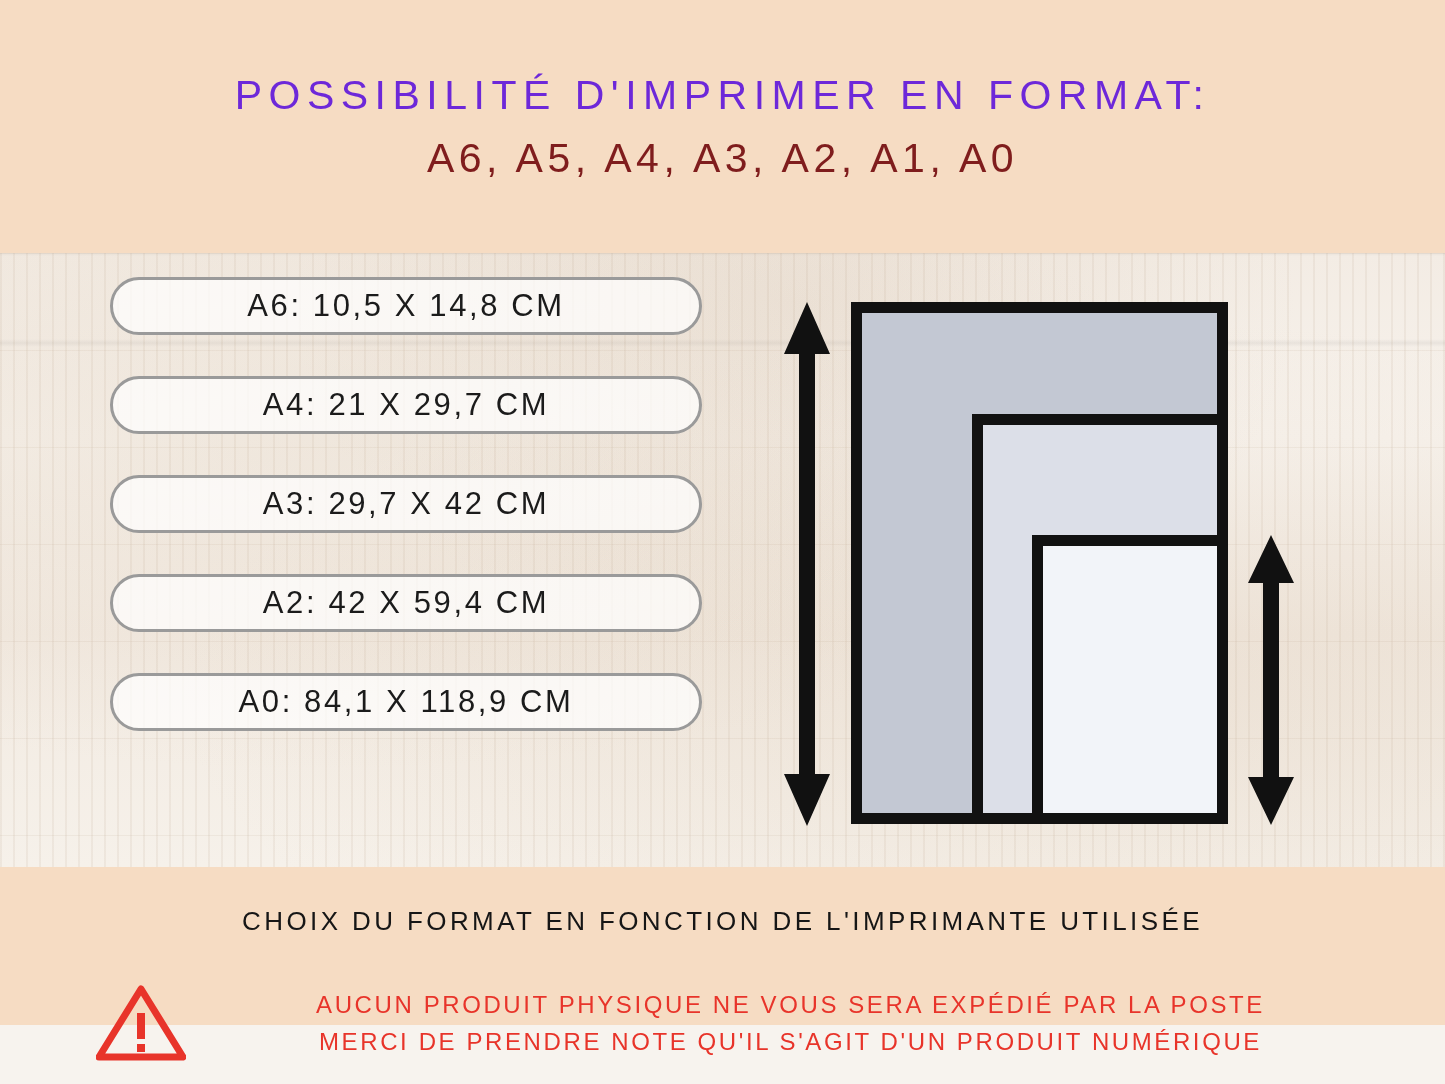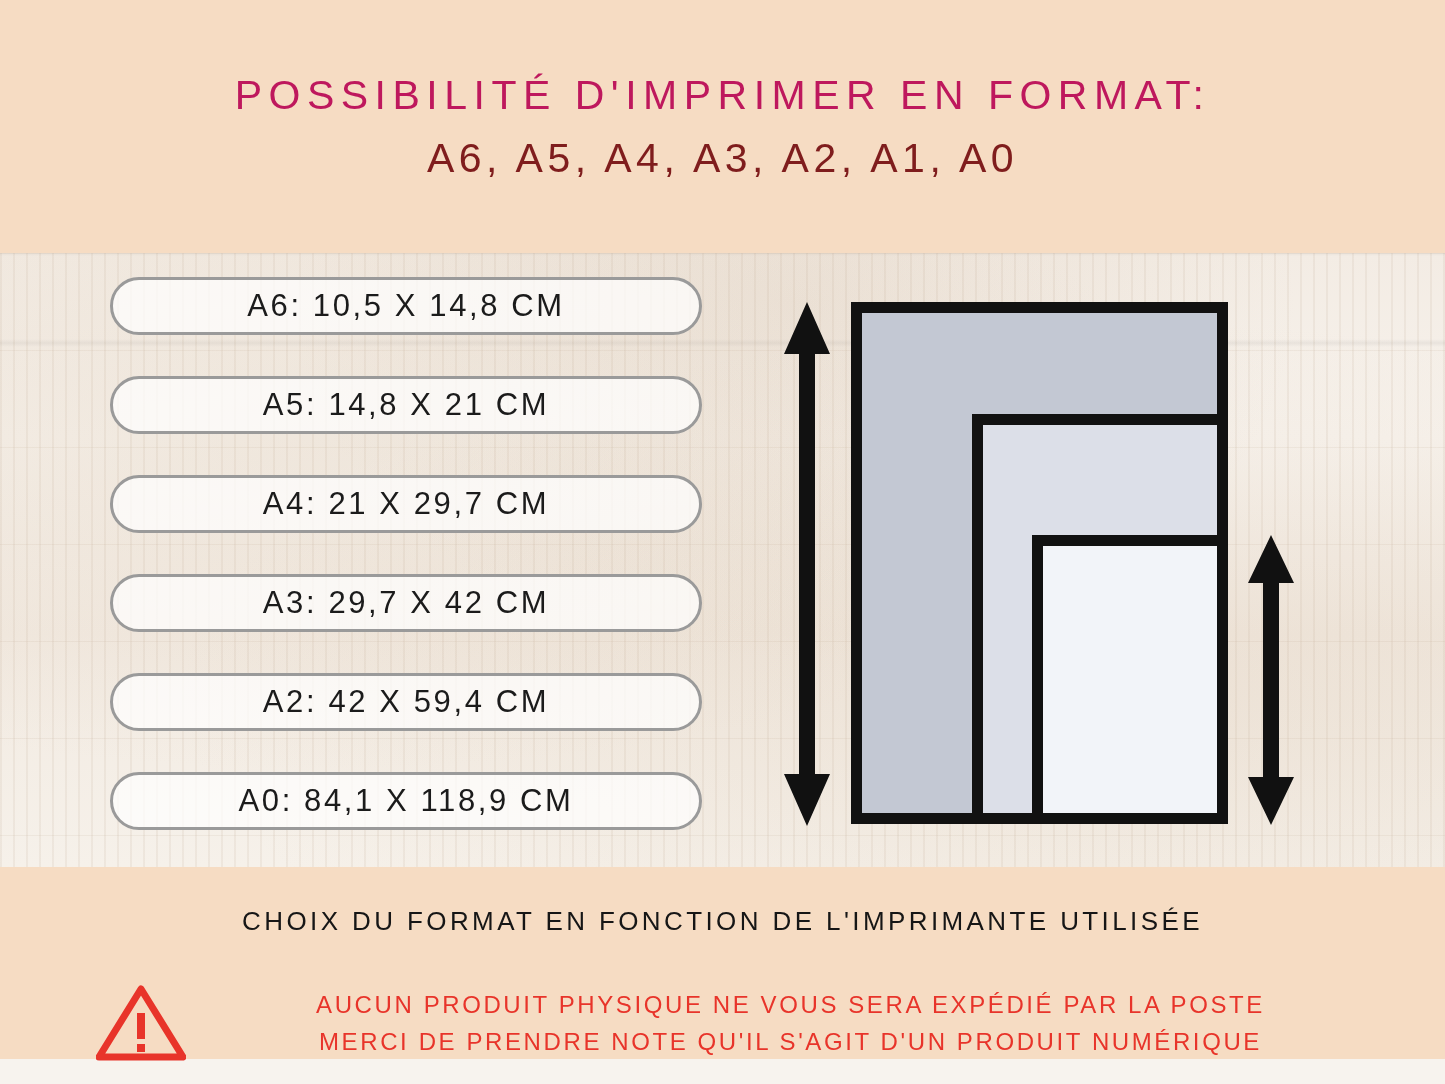--- a/index.html
+++ b/index.html
@@ -26,21 +26,21 @@
     height: 253px;
     background: #f6dcc3;
     display: flex;
     flex-direction: column;
     align-items: center;
     justify-content: center;
   }
   .band-top .line1 {
     font-size: 41px;
     letter-spacing: 6.5px;
-    color: #be185d;
+    color: #6d28d9;
     text-transform: uppercase;
     font-weight: 400;
     white-space: nowrap;
     margin-bottom: 16px;
   }
   .band-top .line2 {
     font-size: 41px;
     letter-spacing: 4.5px;
     color: #7f1d1d;
     text-transform: uppercase;
@@ -158,21 +158,21 @@
     top: 245px;
     height: 290px;
   }
 
   
   .band-bottom {
     position: absolute;
     left: 0;
     top: 867px;
     width: 1445px;
-    height: 192px;
+    height: 158px;
     background: #f6dcc3;
   }
   .band-bottom .note-main {
     position: absolute;
     left: 0; right: 0;
     top: 39px;
     text-align: center;
     font-size: 26px;
     letter-spacing: 3.4px;
     color: #161616;
@@ -214,23 +214,20 @@
   <div class="band-top">
     <div class="line1">POSSIBILITÉ D'IMPRIMER EN FORMAT:</div>
     <div class="line2">A6, A5, A4, A3, A2, A1, A0</div>
   </div>
 
   <div class="wood"></div>
 
   <div class="pill-list">
     <div class="pill">
       <span>A6: 10,5 X 14,8 CM</span>
-    </div>
-    <div class="pill">
-      <span>A5: 14,8 X 21 CM</span>
     </div>
     <div class="pill">
       <span>A4: 21 X 29,7 CM</span>
     </div>
     <div class="pill">
       <span>A3: 29,7 X 42 CM</span>
     </div>
     <div class="pill">
       <span>A2: 42 X 59,4 CM</span>
     </div>

